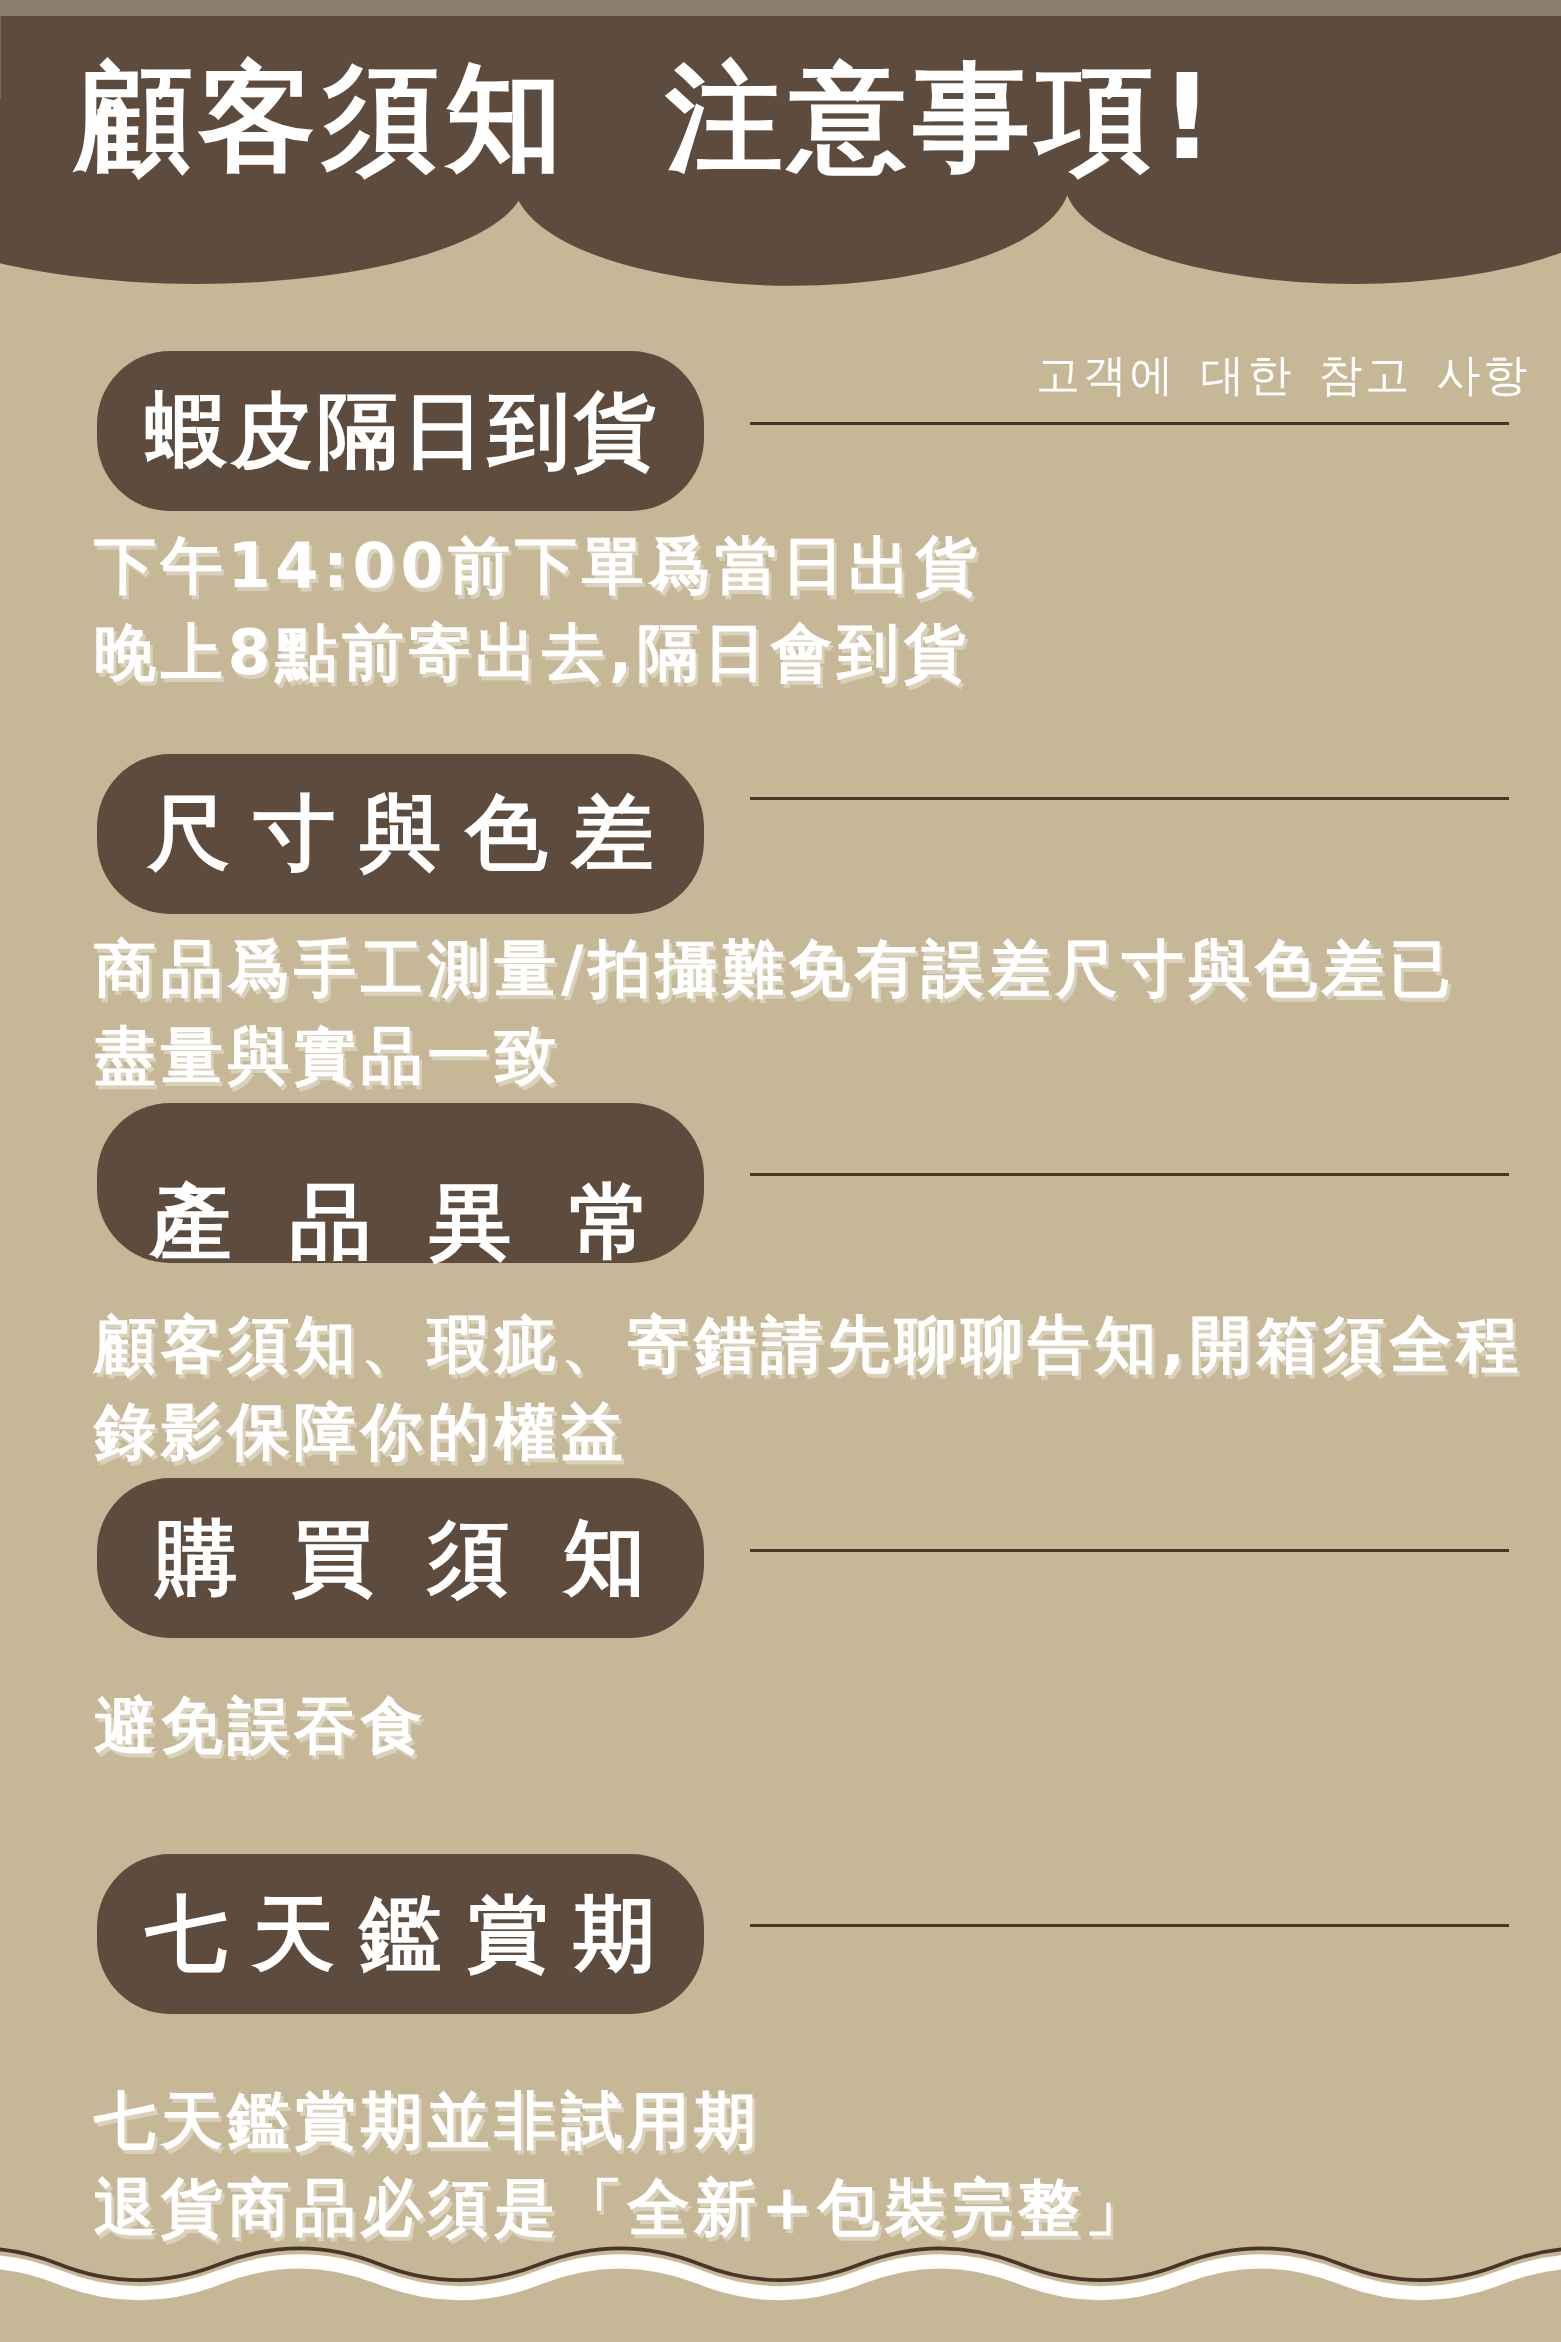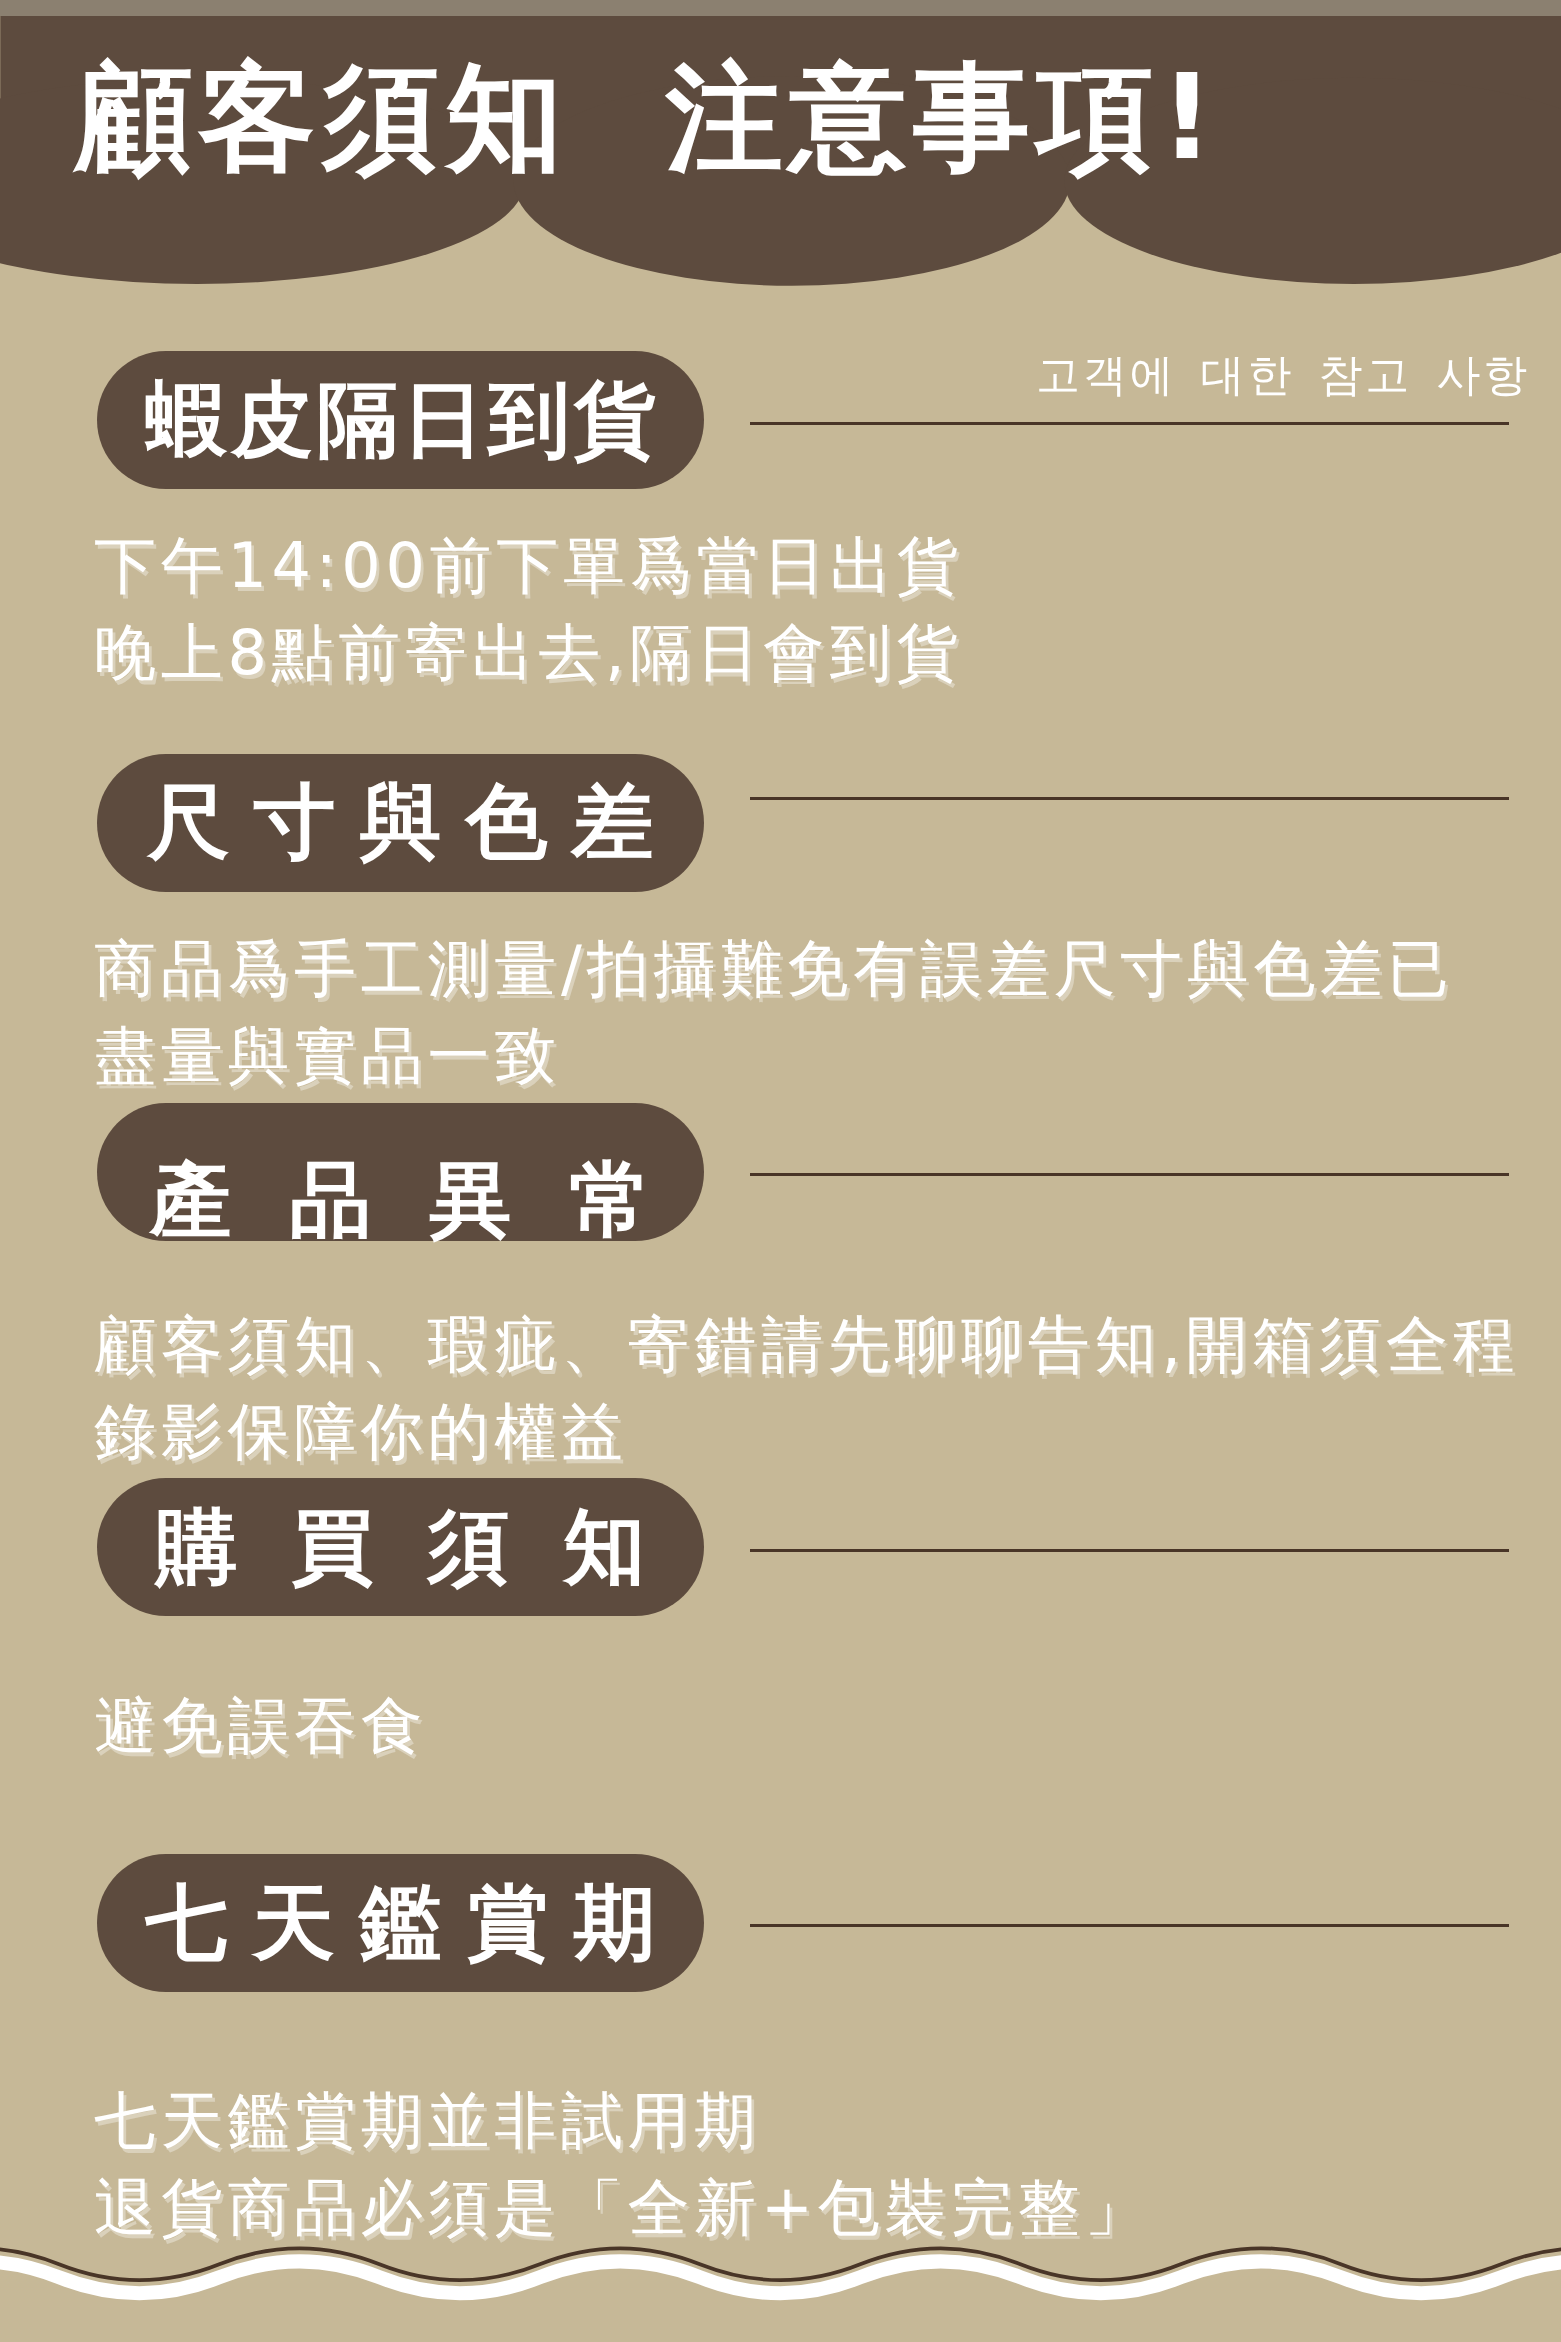--- a/index.html
+++ b/index.html
@@ -29,42 +29,42 @@
   }
   .korean-note{
     position:absolute;top:330px;right:32px;
     color:var(--ink);
     font-size:44px;font-weight:normal;
     letter-spacing:2.8px;word-spacing:7.5px;
     white-space:nowrap;
   }
   
   .badge{
-    position:absolute;left:97px;width:607px;height:138px;
+    position:absolute;left:97px;width:607px;height:160px;
     background:var(--brown);
     border-radius:73px;
     display:flex;align-items:center;justify-content:center;
   }
   .badge span{
     color:var(--ink);font-size:82px;font-weight:bold;line-height:1;
     white-space:nowrap;
   }
   .s1 .badge span{letter-spacing:3.7px;margin-right:-3.7px;}
   .s2 .badge span{letter-spacing:24px;margin-right:-24px;}
   .s3 .badge span{letter-spacing:58px;margin-right:-58px;}
   .s4 .badge span{letter-spacing:54px;margin-right:-54px;text-align:center;}
   .s5 .badge span{letter-spacing:25px;margin-right:-25px;}
   .rule{
     position:absolute;left:750px;width:759px;height:2.8px;
     background:var(--rule);
   }
   .sec-body{
     position:absolute;left:94px;width:1462px;
     color:var(--ink);
-    font-size:62px;font-weight:normal;
+    font-size:62px;font-weight:bold;
     letter-spacing:4.7px;
     line-height:87px;
     text-shadow:2.8px 3.7px 0 rgba(255,255,255,0.35);
     white-space:nowrap;
   }
   .s1 .badge{top:335px;}  .s1 .rule{top:406px;}  .s1 .sec-body{top:506px;}
   .s2 .badge{top:738px;font-family:Liberation Serif, serif;}  .s2 .rule{top:781px;}  .s2 .sec-body{top:909px;}
   .s3 .badge{top:1087px;align-items:flex-end;} .s3 .rule{top:1157px;} .s3 .sec-body{top:1285px;}
   .s4 .badge{top:1462px;} .s4 .rule{top:1533px;} .s4 .sec-body{top:1666px;}
   .s5 .badge{top:1838px;} .s5 .rule{top:1908px;} .s5 .sec-body{top:2061px;}

